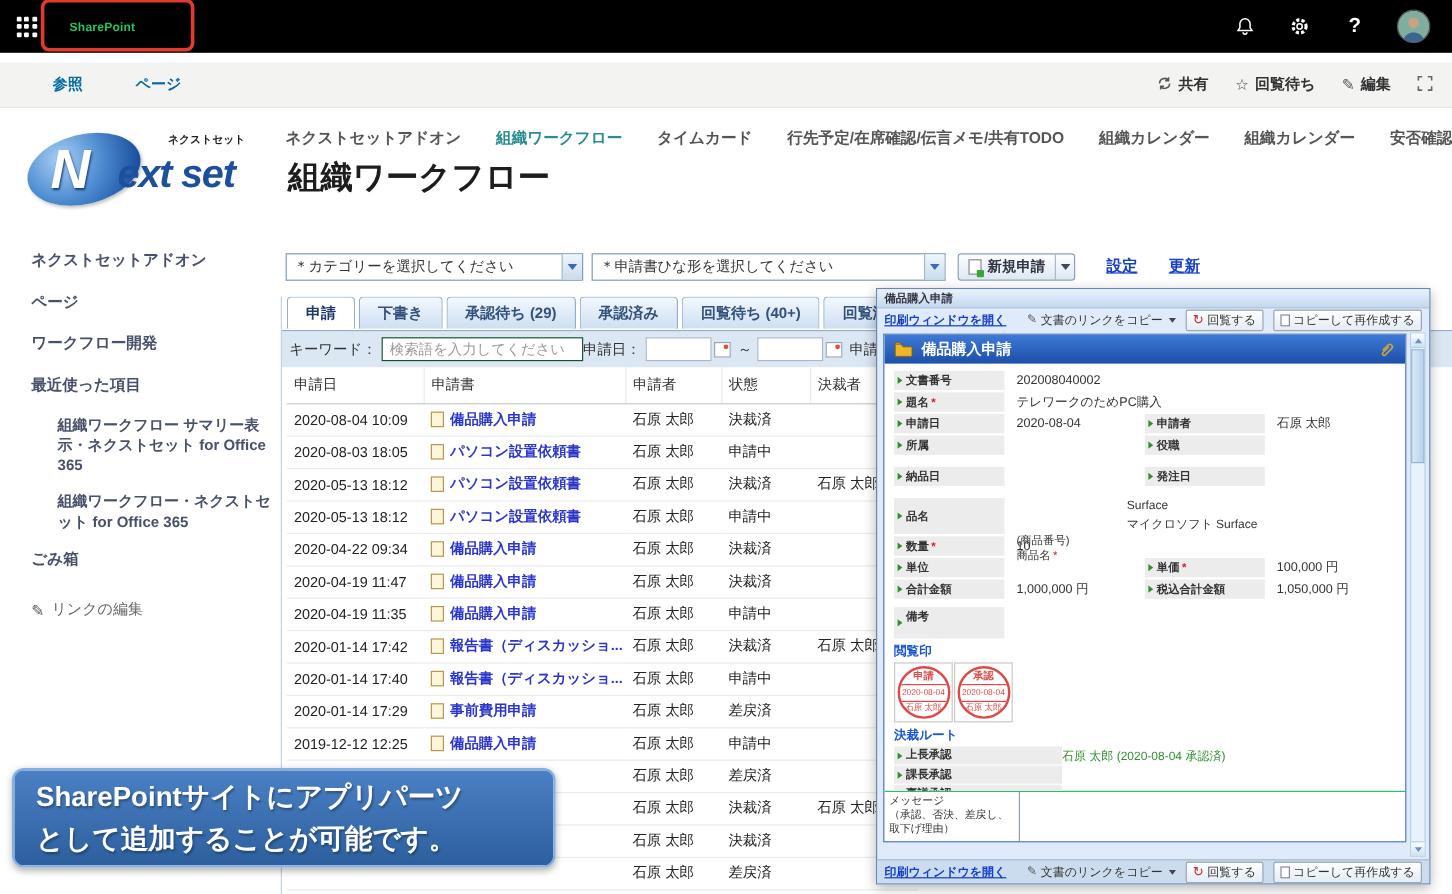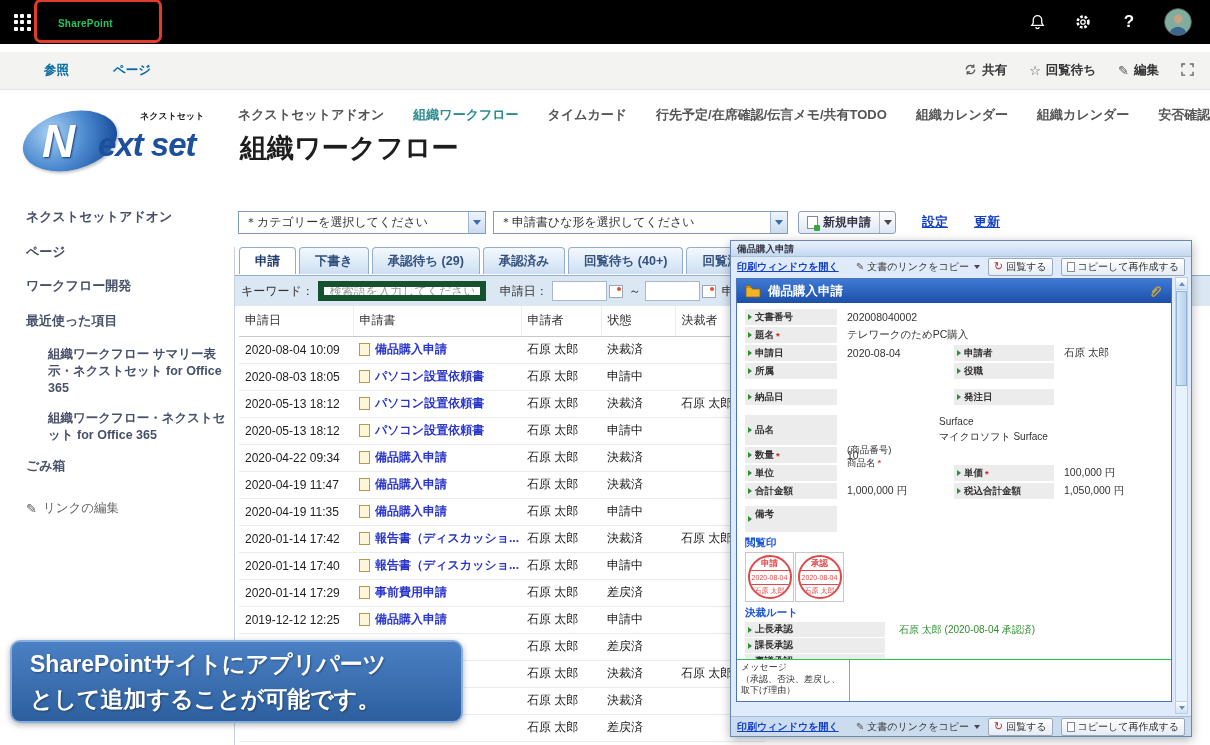--- a/index.html
+++ b/index.html
@@ -62,21 +62,21 @@
   .blue-link { font-size:13px; font-weight:bold; color:#1440c8; text-decoration:underline; cursor:pointer; }
   .filter-row .blue-link { margin-left:26px; }
 
   
   .list-region { position:absolute; left:234px; top:247px; width:976px; height:498px; border-left:1px solid #c3d1e2; }
   .tabs-row { position:relative; height:29px; padding-left:4px; white-space:nowrap; overflow:hidden; border-bottom:1px solid #93aecd; }
   .tab { display:inline-block; padding:5px 15px 4px; margin-right:3px; border:1px solid #93aecd; border-bottom:none; border-radius:4px 4px 0 0; background:linear-gradient(#f3f8fe,#cddff2); font-size:12.5px; font-weight:bold; color:#33517e; cursor:pointer; }
   .tab.active { background:#fff; color:#1d3a6a; position:relative; }
   .search-row { height:30px; background:#dce7f4; display:flex; align-items:center; padding-left:6px; font-size:12px; color:#333; white-space:nowrap; }
   .search-row label { margin-right:4px; }
-  .kw-input { width:168px; height:20px; border:6px solid #14532d; padding:0 6px; font-size:12px; color:#333; margin-right:14px; font-family:inherit; }
+  .kw-input { width:168px; height:20px; border:1px solid #14532d; padding:0 6px; font-size:12px; color:#333; font-family:inherit; }
   .kw-input::placeholder { color:#999; }
   .date-input { width:55px; height:20px; border:1px solid #a8b8cc; margin-right:2px; }
   .cal-icon { width:14px; height:13px; border:1px solid #98a8b8; background:#fff; position:relative; margin-right:6px; cursor:pointer; }
   .cal-icon::after { content:''; position:absolute; right:1px; top:1px; width:4px; height:4px; background:#e05030; border-radius:50%; }
   .range-sep { margin:0 4px 0 0; }
 
   table.req-table { border-collapse:collapse; margin-left:4px; table-layout:fixed; width:526px; }
   .req-table th { text-align:left; font-size:12px; font-weight:normal; color:#333; height:30px; border-bottom:1px solid #c8c8c8; border-right:1px solid #ececec; padding-left:6px; }
   .req-table td { height:27px; font-size:12px; color:#222; border-bottom:1px solid #ebebeb; padding-left:6px; white-space:nowrap; overflow:hidden; }
   .col-date{width:114px} .col-doc{width:168px} .col-app{width:80px} .col-st{width:74px} .col-ap{width:90px}
@@ -125,21 +125,21 @@
   .item-col.c2 { font-size:10px; }
   .sec-label { color:#1a56d6; font-weight:bold; font-size:10.5px; margin:4px 0 2px; }
   .stamps { display:flex; height:50px; }
   .stamp-box { width:49px; height:50px; border:1px solid #c8c8c8; background:#fff; display:flex; align-items:center; justify-content:center; margin-right:1px; }
   .stamp { width:44px; height:44px; border:2px solid #e04848; border-radius:50%; color:#e04848; display:flex; flex-direction:column; overflow:hidden; text-align:center; }
   .stamp .s1 { flex:0 0 13px; font-size:8.5px; font-weight:bold; border-bottom:1px solid #e04848; line-height:13px; }
   .stamp .s2 { flex:0 0 13px; font-size:7px; border-bottom:1px solid #e04848; line-height:13px; white-space:nowrap; }
   .stamp .s3 { flex:1; font-size:7px; line-height:11px; white-space:nowrap; }
   .route-row { display:flex; height:15px; margin-bottom:1px; }
   .route-row .flabel { width:140px; }
-  .route-val { padding-left:14px; display:flex; align-items:center; white-space:nowrap; font-size:10px; }
+  .route-val { display:flex; align-items:center; white-space:nowrap; font-size:10px; }
   .route-val.green { color:#2f8f2f; }
   .msg-row { flex:0 0 42px; border-top:1px solid #22c55e; display:flex; }
   .msg-label { width:112px; font-size:9px; color:#333; padding:2px 4px; white-space:pre-line; line-height:1.3; }
   .msg-text { flex:1; border:none; border-left:1px solid #8aa0b8; resize:none; font-family:inherit; font-size:10px; padding:2px; }
   .scrollbar { position:absolute; right:3px; top:36px; bottom:22px; width:13px; background:#e8f2fc; border:1px solid #b8d0e8; }
   .sb-btn { height:12px; background:linear-gradient(#fdfefe,#cfe2f4); border-bottom:1px solid #b8d0e8; display:flex; align-items:center; justify-content:center; }
   .sb-btn.down { position:absolute; bottom:0; left:0; right:0; border-top:1px solid #b8d0e8; border-bottom:none; }
   .sb-tri-u { width:0;height:0;border-left:3px solid transparent;border-right:3px solid transparent;border-bottom:4px solid #6890c0; }
   .sb-tri-d { width:0;height:0;border-left:3px solid transparent;border-right:3px solid transparent;border-top:4px solid #6890c0; }
   .sb-thumb { position:absolute; top:13px; left:0; width:11px; height:95px; background:linear-gradient(90deg,#d8e8f8,#b8d2ec); border:1px solid #90b4d8; }

